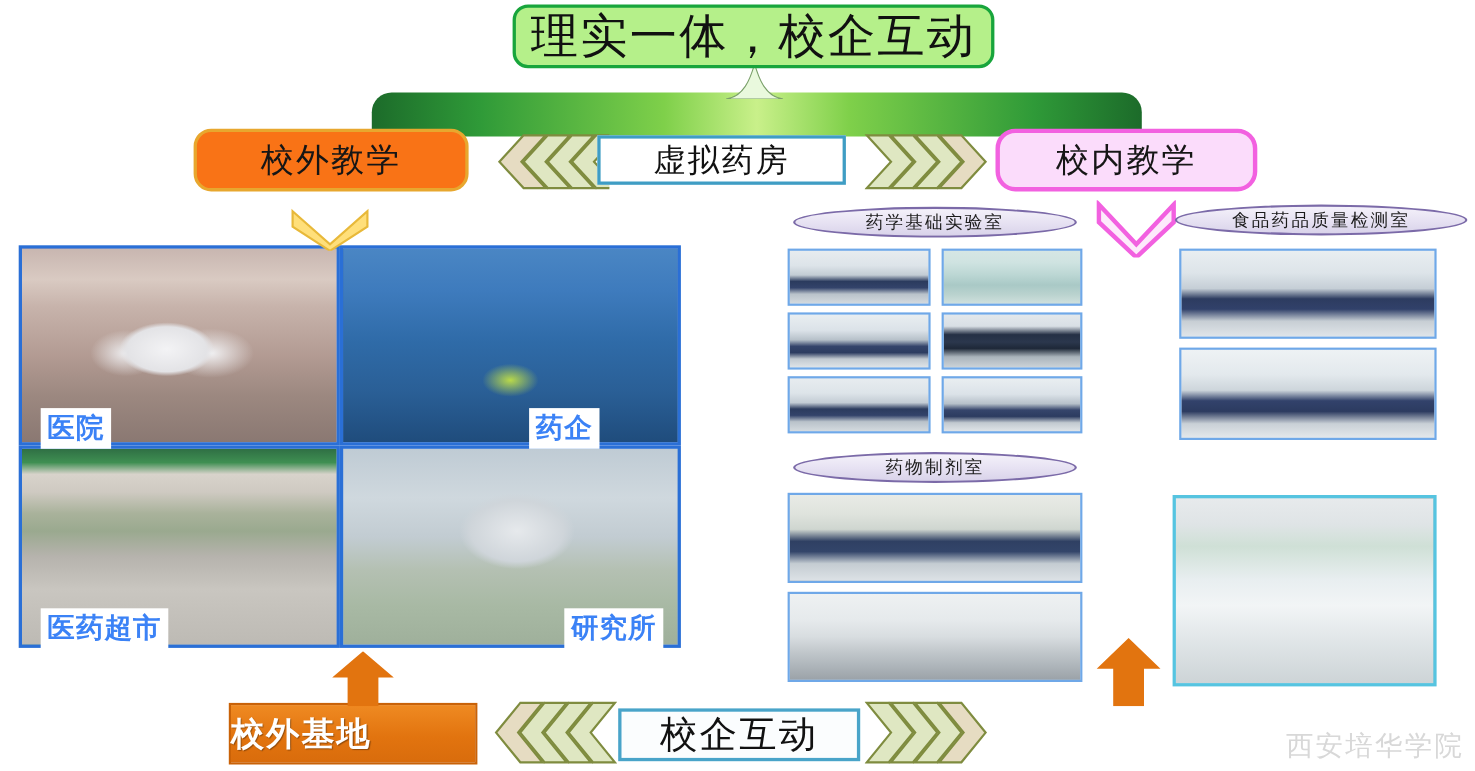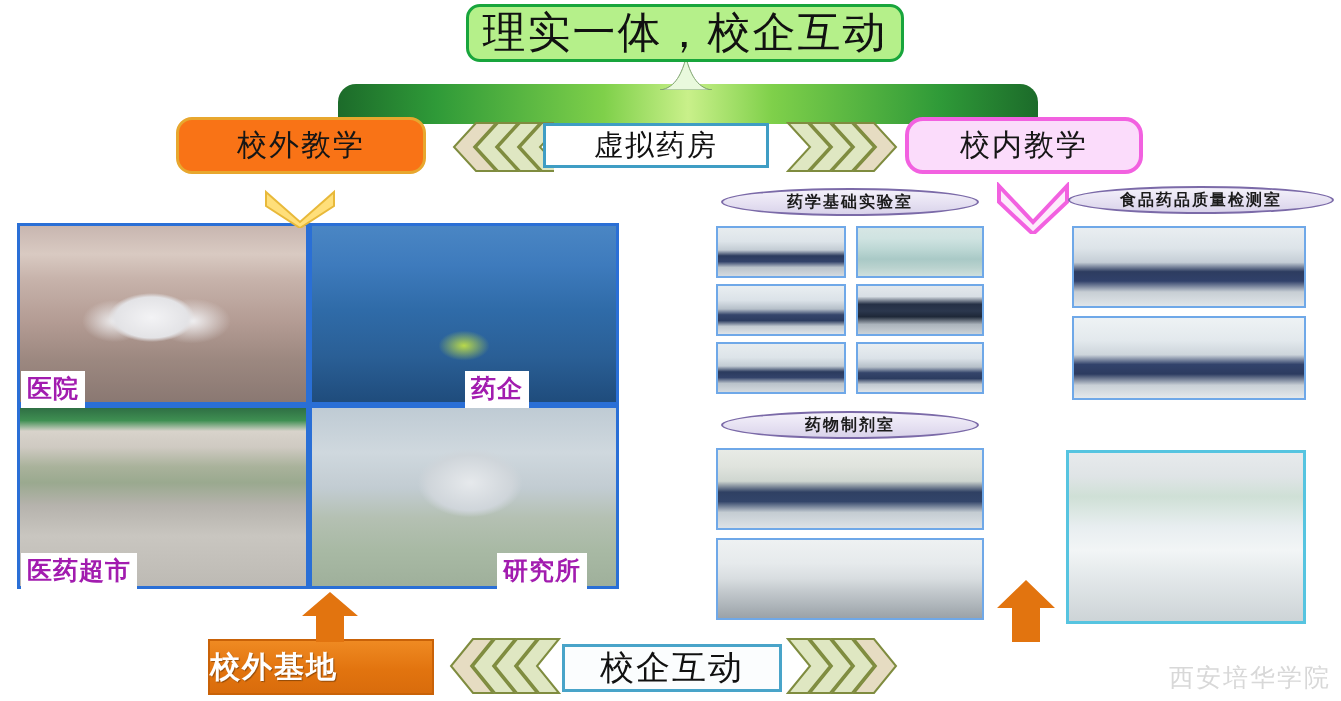--- a/index.html
+++ b/index.html
@@ -100,40 +100,40 @@
   }
   #lbl-hudong .txt{font-size:34px;color:#111;letter-spacing:2px;}
 
   
   .oval{
     border:2px solid #7b6aa8;border-radius:50%;
     background:linear-gradient(to bottom,#f4f1fa 0%,#e6e1f2 55%,#d9d3ea 100%);
     display:flex;align-items:center;justify-content:center;z-index:14;box-sizing:border-box;
   }
   .oval .txt{
-    font-size:16px;font-weight:bold;color:#1b1b1b;letter-spacing:2px;
+    font-size:16px;font-weight:normal;color:#1b1b1b;letter-spacing:2px;
     font-family:"Liberation Serif","DejaVu Serif",serif;white-space:nowrap;
   }
   #oval-1{left:721px;top:188px;width:258px;height:28px;}
   #oval-2{left:1068px;top:186px;width:266px;height:28px;}
   #oval-3{left:721px;top:411px;width:258px;height:28px;}
   #oval-4{left:1068px;top:409px;width:232px;height:28px;}
 
   
   .photo{background-size:cover;background-position:center;position:absolute;}
   .pf-blue{border:3px solid #2a6fd6;box-sizing:border-box;}
   .pf-lblue{border:2px solid #6fa8e8;box-sizing:border-box;}
   .pf-cyan{border:3px solid #56c4e0;box-sizing:border-box;}
 
   
   #grid-left{left:17px;top:223px;width:602px;height:366px;z-index:5;}
   .cap{
     position:absolute;background:#ffffff;padding:1px 6px 3px 6px;
-    font-size:25px;font-weight:bold;color:#a21caf;letter-spacing:1px;z-index:9;
-    font-family:"Liberation Serif","DejaVu Serif",serif;white-space:nowrap;
+    font-size:25px;font-weight:bold;color:#3b82f6;letter-spacing:1px;z-index:9;
+    font-family:"Liberation Serif","DejaVu Serif",serif;white-space:nowrap;margin-left:16px;
   }
 
   
   .ph-hospital{
     background:
       radial-gradient(ellipse 60px 34px at 46% 52%, #f3f3f5 0%, #e3e3e6 60%, rgba(227,227,230,0) 72%),
       radial-gradient(ellipse 56px 32px at 60% 54%, #f1f1f3 0%, rgba(241,241,243,0) 70%),
       radial-gradient(ellipse 46px 30px at 33% 54%, #eeeef0 0%, rgba(238,238,240,0) 70%),
       linear-gradient(to bottom,#c8b6b0 0%,#d9cac2 16%,#c7b3ab 30%,#b39b93 55%,#9c8880 76%,#8a7872 100%),
       linear-gradient(to right,#7f1d1d 0%,#a33b2e 18%,#b9968c 34%,#c9b6ae 100%);

